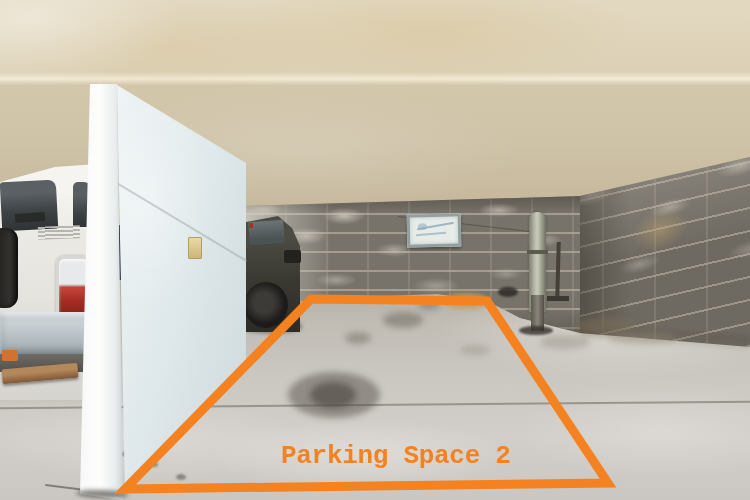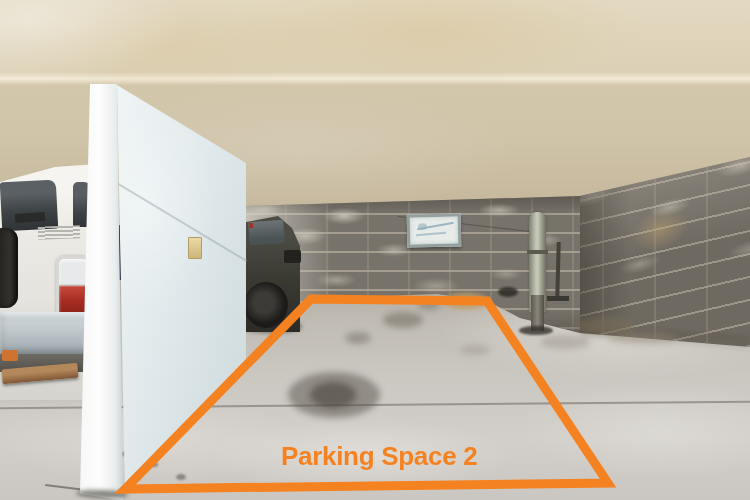--- a/index.html
+++ b/index.html
@@ -1,17 +1,17 @@
 <!DOCTYPE html>
 <html><head>
 <meta charset="utf-8">
 <style>
   html,body{margin:0;padding:0;background:#888;}
   .frame{position:relative;width:750px;height:500px;overflow:hidden;
-         font-family:Liberation Sans, sans-serif;background:#0f172a;}
+         font-family:Liberation Mono, monospace;background:#0f172a;}
   .frame *{position:absolute;}
 
   
   .ceiling{left:0;top:0;width:750px;height:225px;z-index:1;
     background:
       radial-gradient(220px 90px at 30px 20px, rgba(255,255,255,.4), transparent 70%),
       radial-gradient(300px 80px at 430px 30px, rgba(205,170,105,.22), transparent 70%),
       radial-gradient(260px 70px at 170px 45px, rgba(208,176,115,.18), transparent 70%),
       radial-gradient(320px 90px at 300px 150px, rgba(255,255,255,.14), transparent 70%),
       linear-gradient(180deg,#e3d9c1 0%,#dcd1b6 32%,#f2ead7 35%,#d2c6ab 38%,#cfc3a8 62%,#c2b499 100%);}

